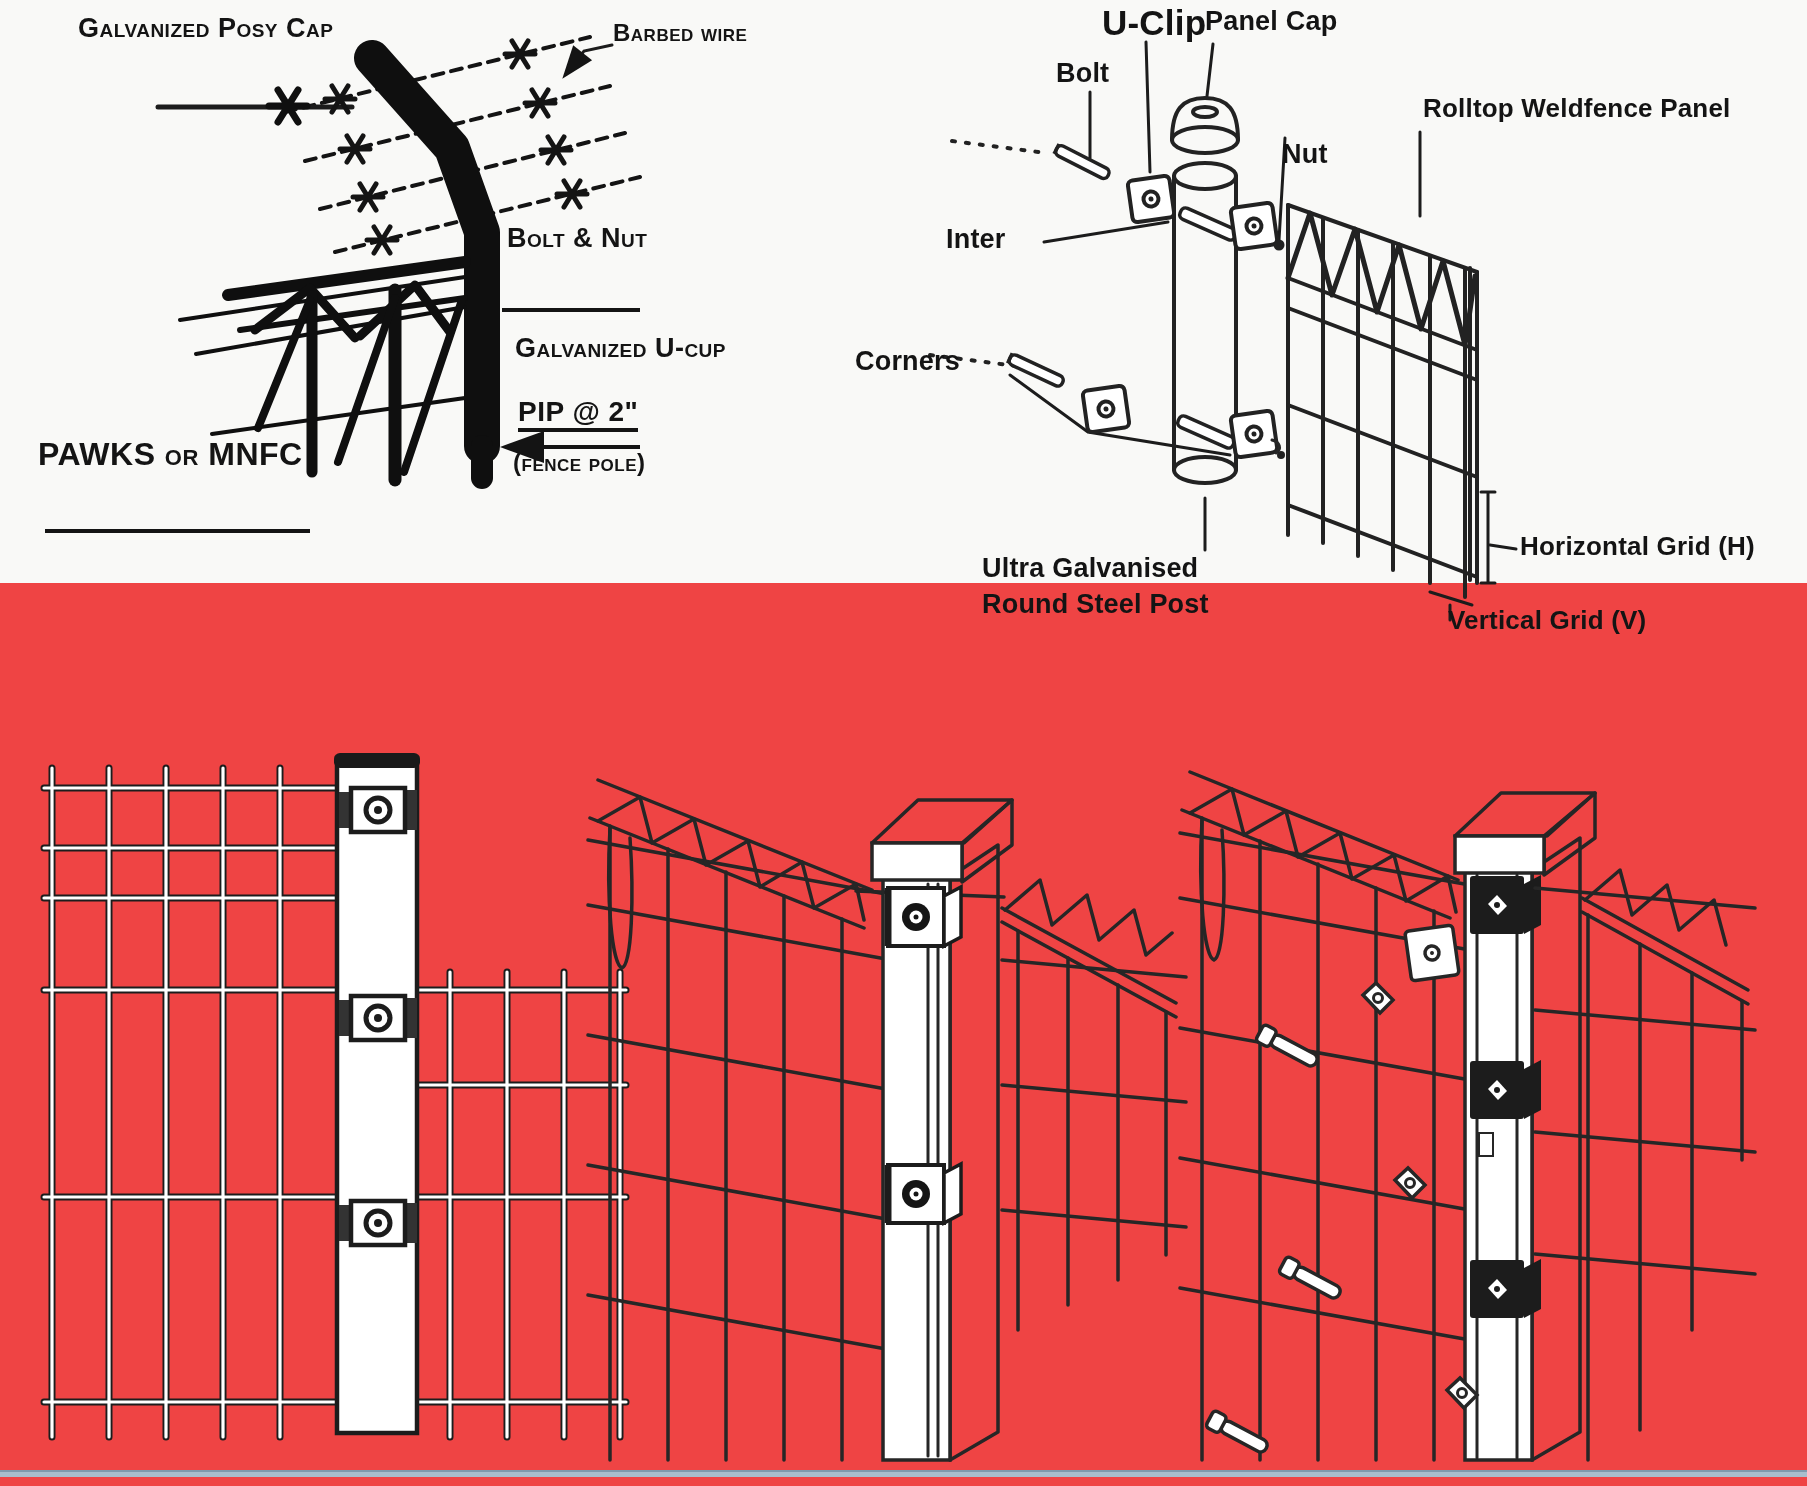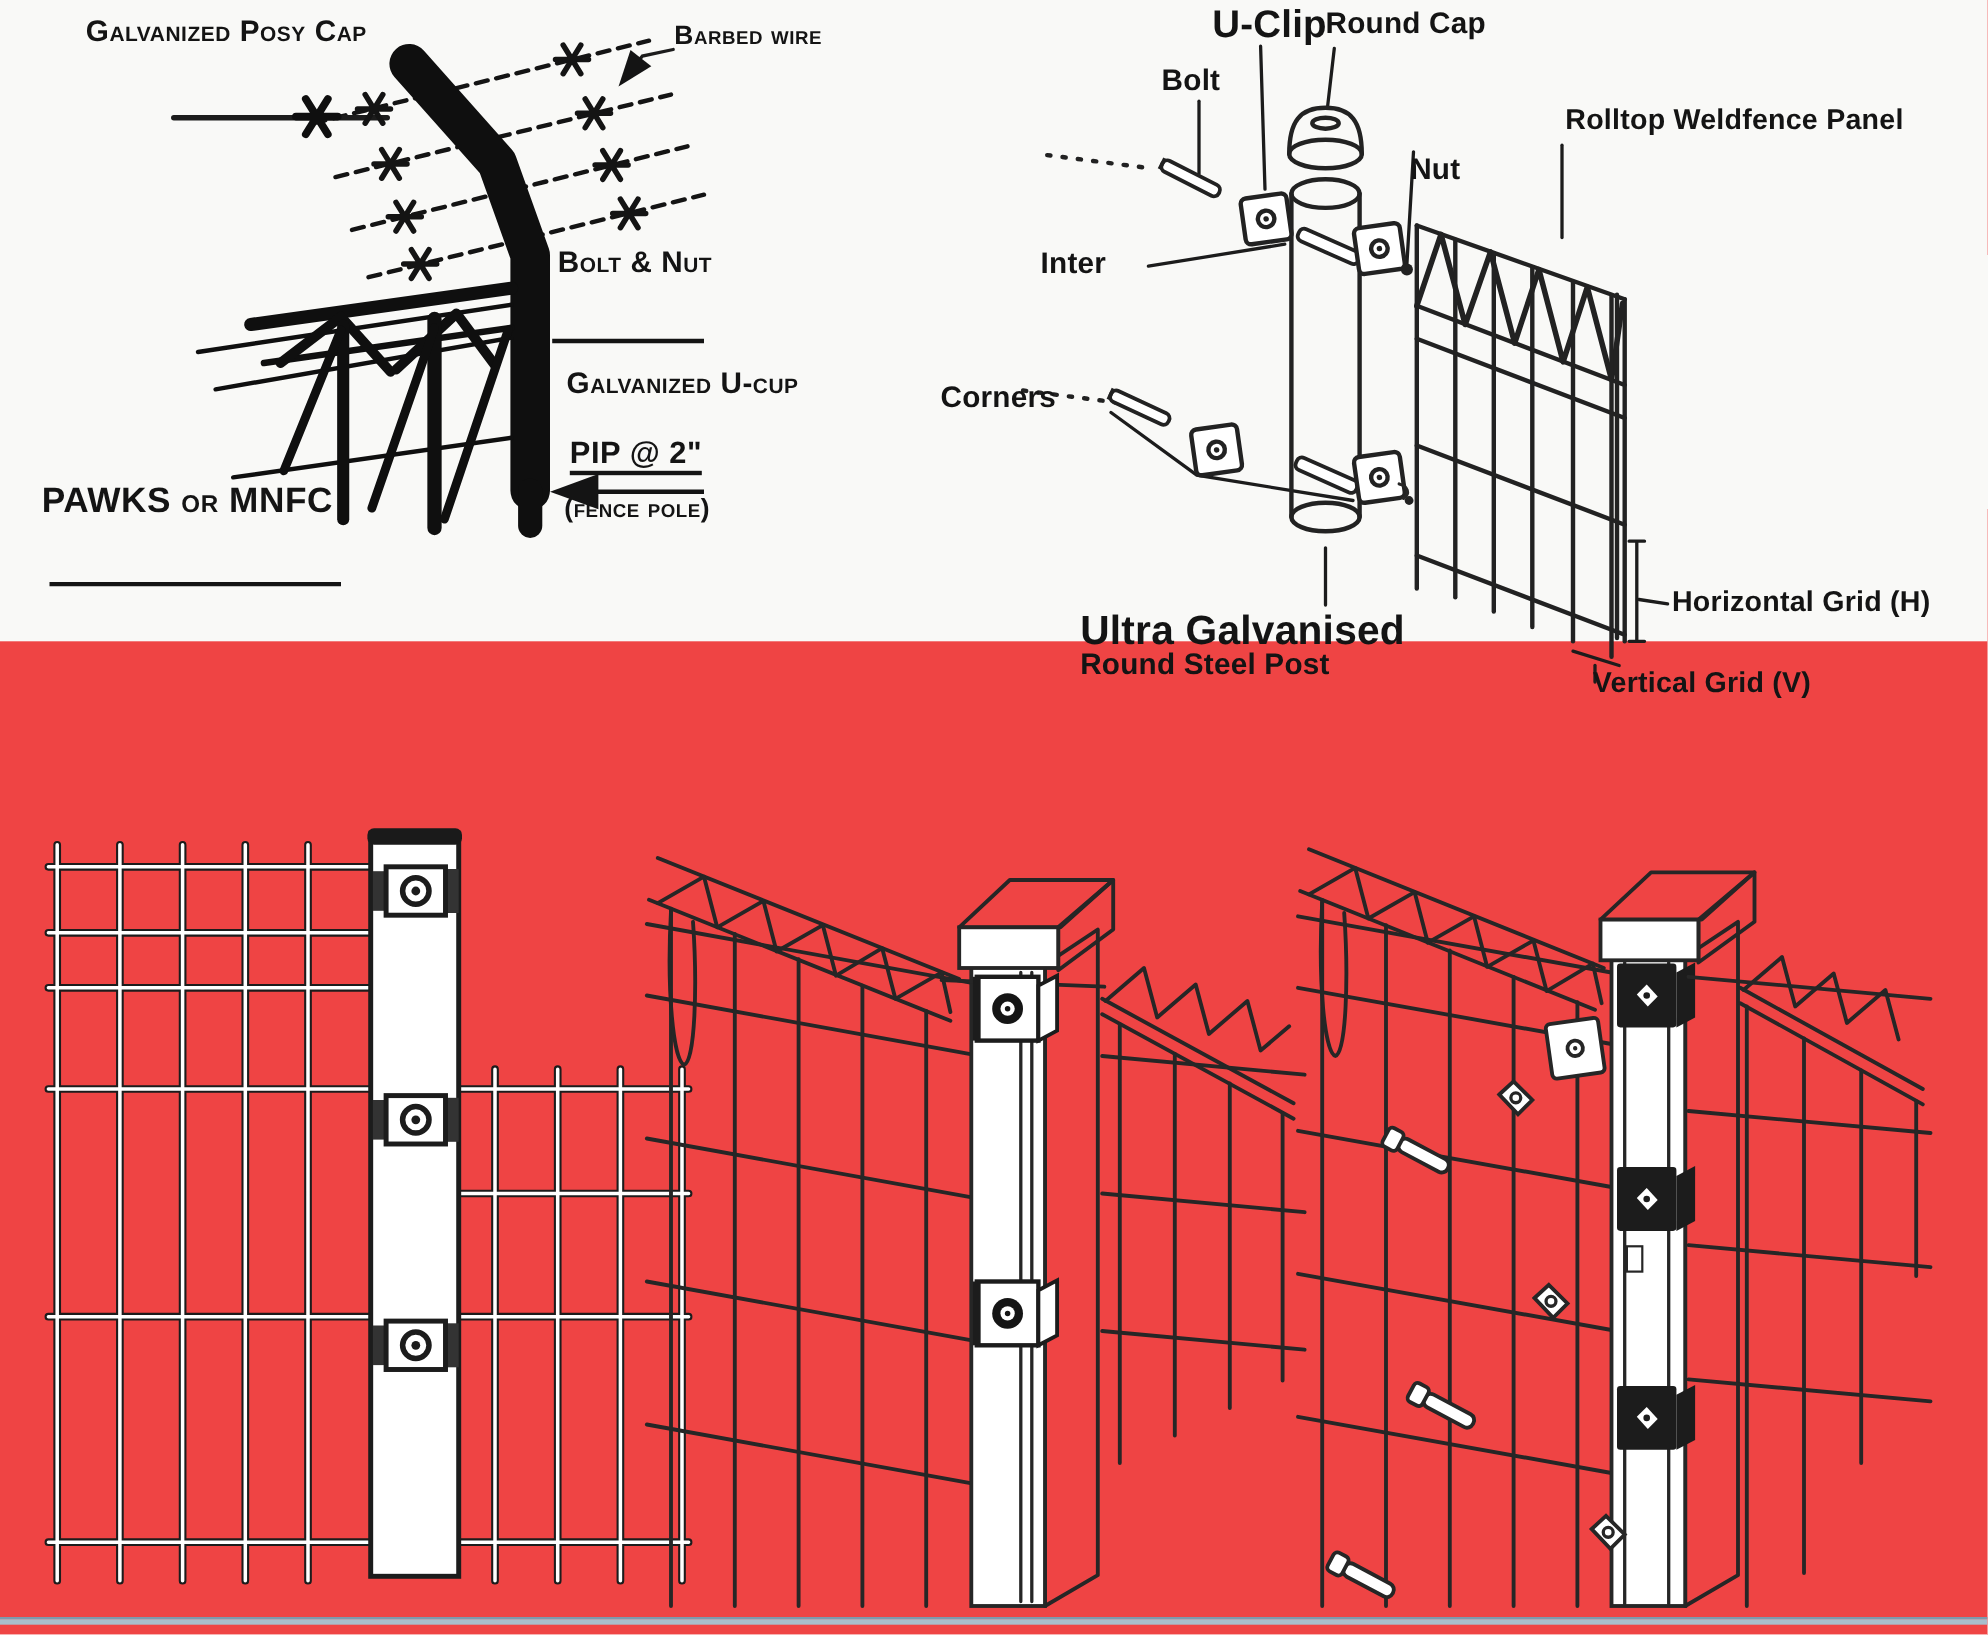--- a/index.html
+++ b/index.html
@@ -291,24 +291,24 @@
 
 <div class="label sc" style="left:78px;top:14px;font-size:27px;">Galvanized Posy Cap</div>
 <div class="label sc" style="left:613px;top:20px;font-size:24px;">Barbed wire</div>
 <div class="label sc" style="left:507px;top:224px;font-size:27px;">Bolt &amp; Nut</div>
 <div class="label sc" style="left:515px;top:334px;font-size:27px;">Galvanized U-cup</div>
 <div class="label sc und" style="left:518px;top:397px;font-size:28px;">PIP @ 2"</div>
 <div class="label sc" style="left:513px;top:450px;font-size:24px;">(fence pole)</div>
 <div class="label sc" style="left:38px;top:438px;font-size:32px;">PAWKS or MNFC</div>
 
 <div class="label hand" style="left:1102px;top:5px;font-size:35px;">U-Clip</div>
-<div class="label hand" style="left:1205px;top:7px;font-size:27px;">Round Cap</div>
+<div class="label hand" style="left:1205px;top:7px;font-size:27px;">Panel Cap</div>
 <div class="label hand" style="left:1056px;top:59px;font-size:27px;">Bolt</div>
 <div class="label hand" style="left:1282px;top:103px;font-size:27px;margin-top:37px;">Nut</div>
 <div class="label hand" style="left:1423px;top:95px;font-size:26px;">Rolltop Weldfence Panel</div>
 <div class="label hand" style="left:946px;top:225px;font-size:27px;">Inter</div>
 <div class="label hand" style="left:855px;top:347px;font-size:27px;">Corners</div>
-<div class="label hand" style="left:982px;top:554px;font-size:37px;">Ultra Galvanised</div>
+<div class="label hand" style="left:982px;top:554px;font-size:27px;">Ultra Galvanised</div>
 <div class="label hand" style="left:982px;top:590px;font-size:27px;">Round Steel Post</div>
 <div class="label hand" style="left:1520px;top:533px;font-size:26px;">Horizontal Grid (H)</div>
 <div class="label hand" style="left:1448px;top:607px;font-size:26px;">Vertical Grid (V)</div>
 
 </div>
 
 </body></html>

